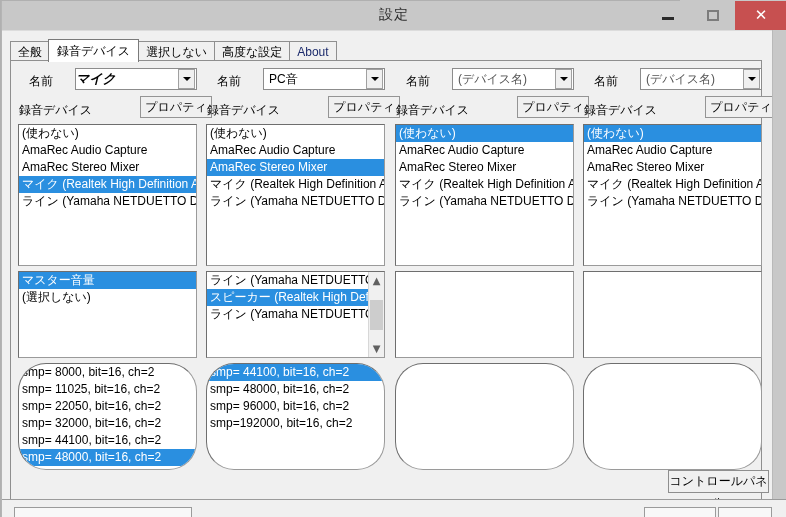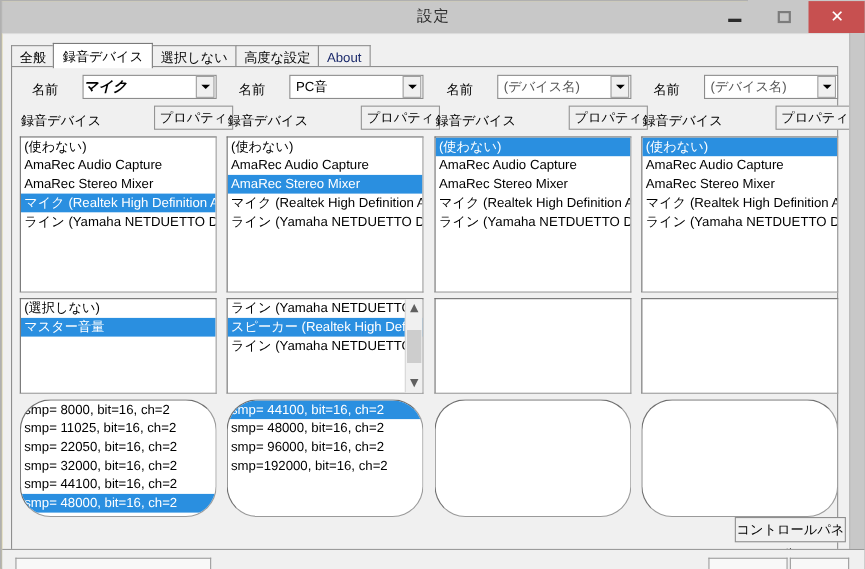--- a/index.html
+++ b/index.html
@@ -411,22 +411,22 @@
           <div class="btn-prop">プロパティ</div>
         </div>
         <div class="listbox lb-top">
             <div class="lb-item">(使わない)</div>
             <div class="lb-item">AmaRec Audio Capture</div>
             <div class="lb-item">AmaRec Stereo Mixer</div>
             <div class="lb-item sel">マイク (Realtek High Definition A</div>
             <div class="lb-item">ライン (Yamaha NETDUETTO Dr</div>
           </div>
         <div class="listbox lb-mid">
+            <div class="lb-item sel">マスター音量</div>
             <div class="lb-item">(選択しない)</div>
-            <div class="lb-item sel">マスター音量</div>
           </div>
         <div class="listbox lb-bottom">
             <div class="lb-item mono">smp=  8000, bit=16, ch=2</div>
             <div class="lb-item mono">smp= 11025, bit=16, ch=2</div>
             <div class="lb-item mono">smp= 22050, bit=16, ch=2</div>
             <div class="lb-item mono">smp= 32000, bit=16, ch=2</div>
             <div class="lb-item mono">smp= 44100, bit=16, ch=2</div>
             <div class="lb-item sel mono">smp= 48000, bit=16, ch=2</div>
             <div class="lb-item mono">smp= 96000, bit=16, ch=2</div>
           </div>

